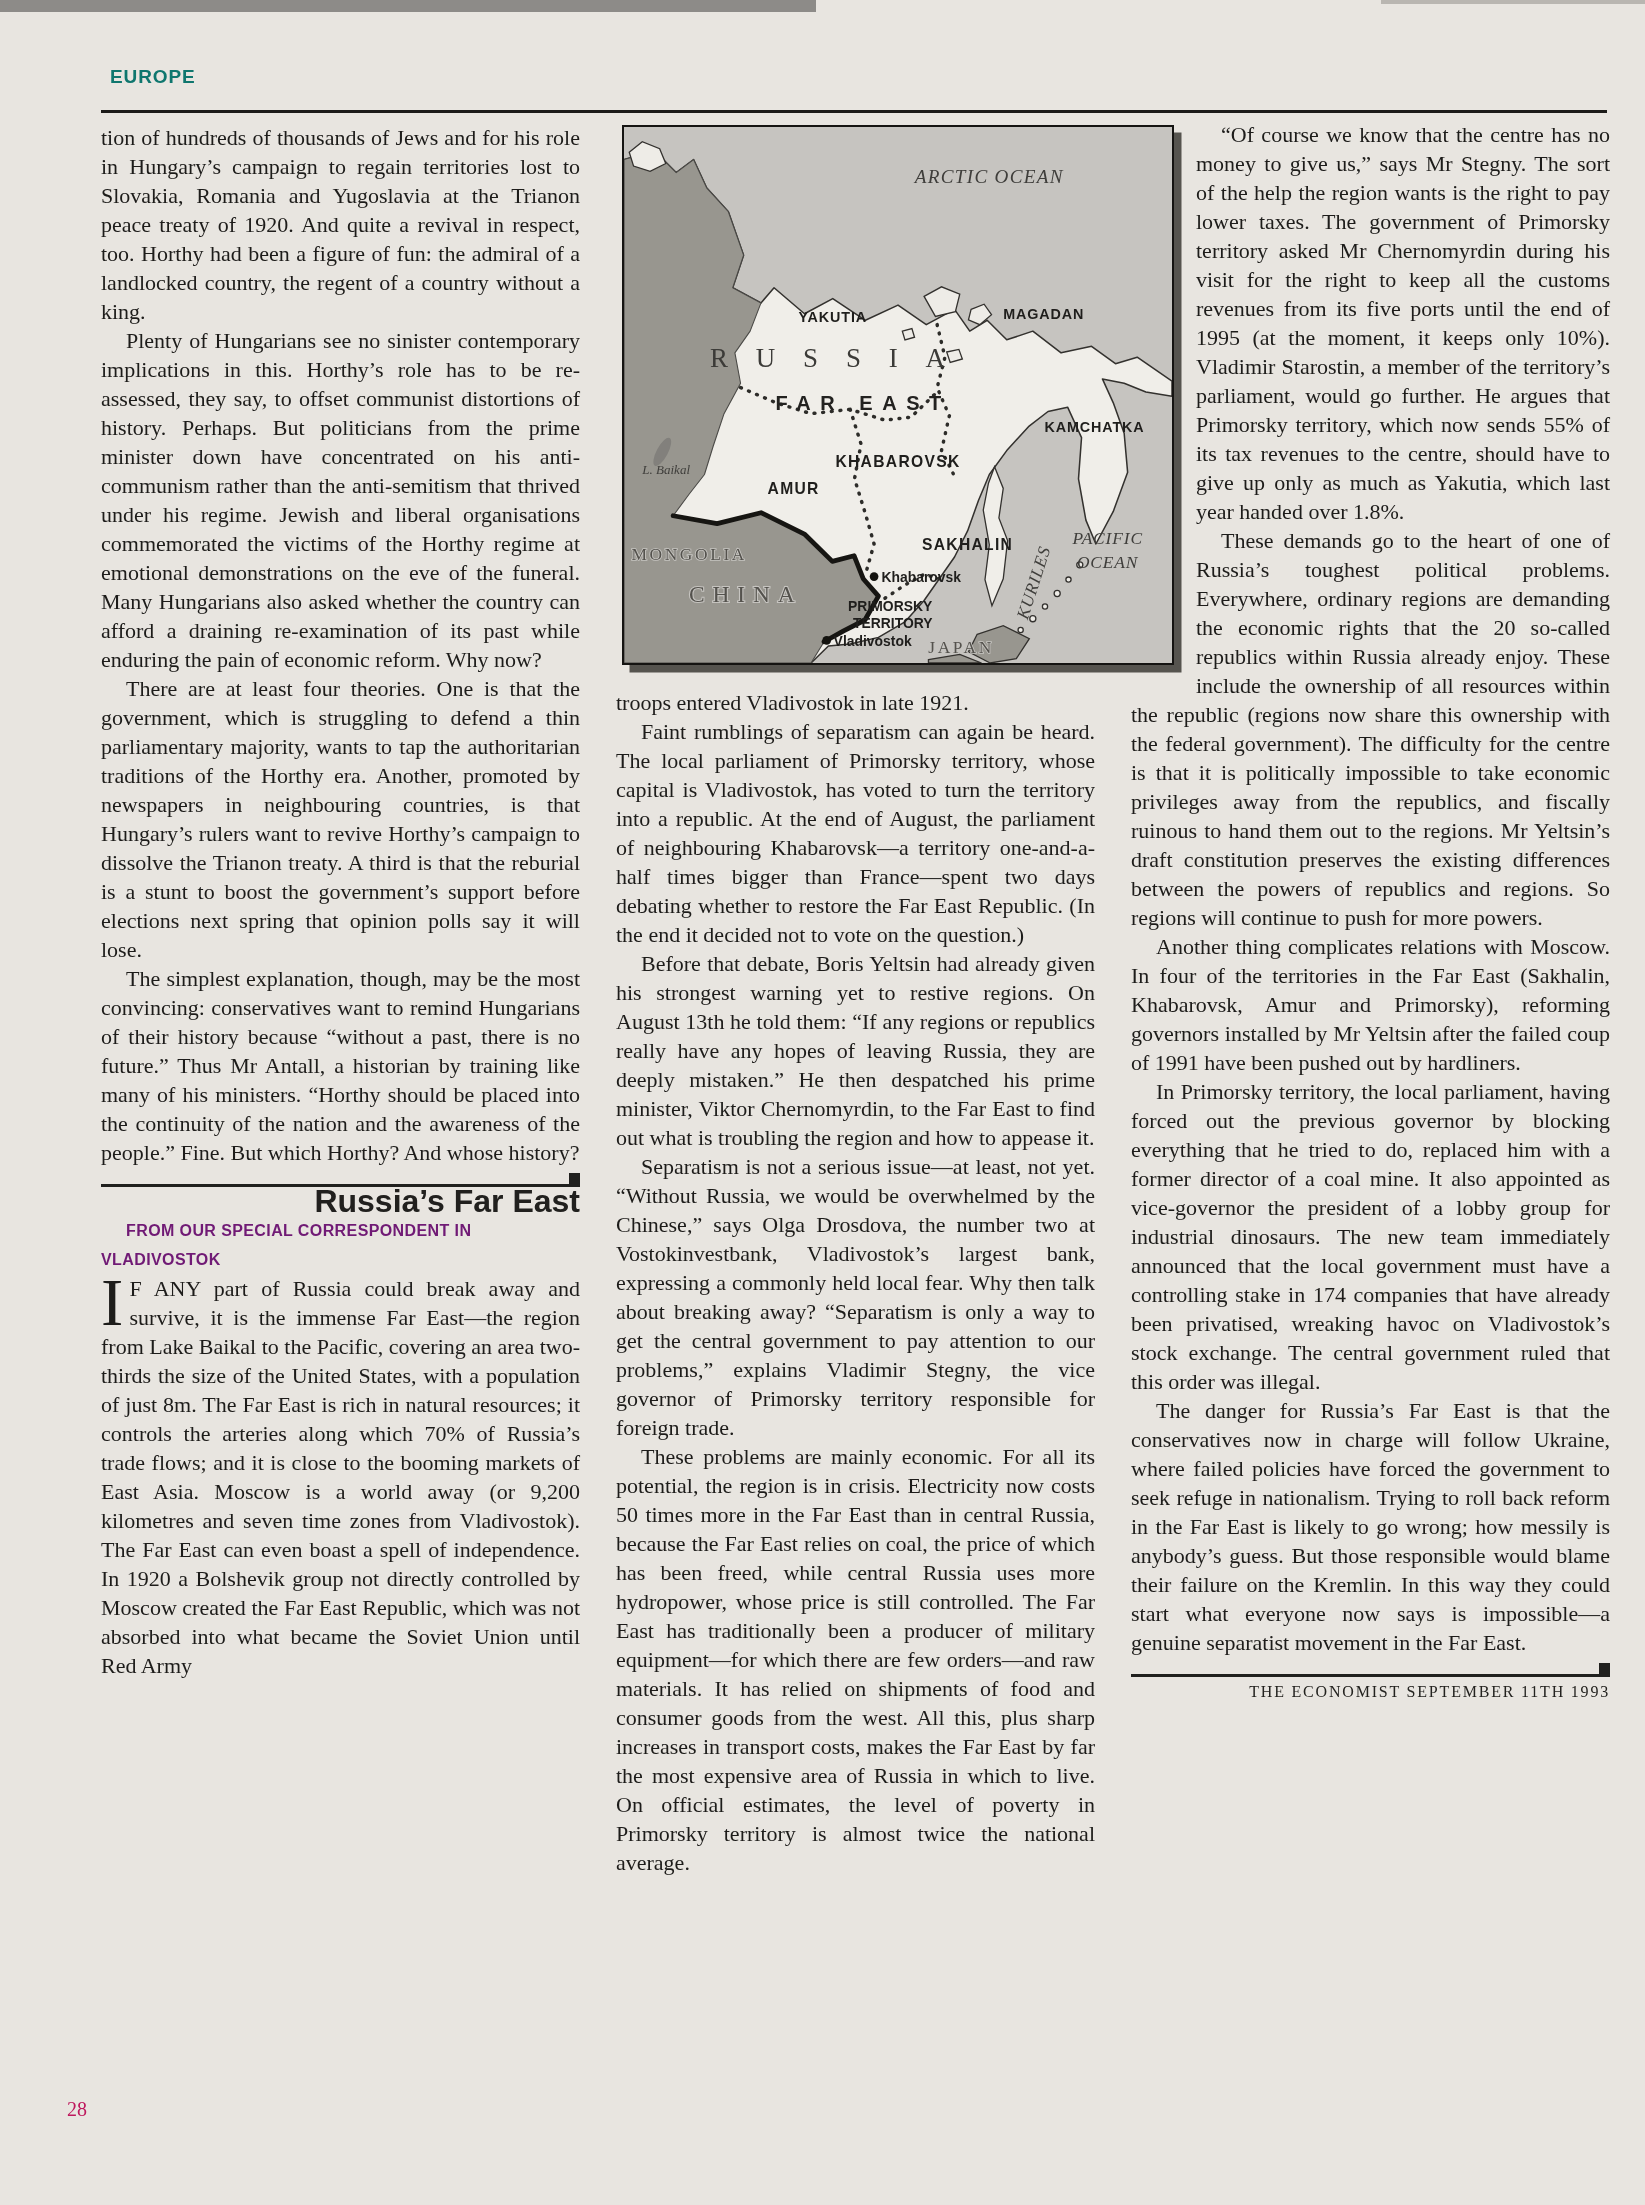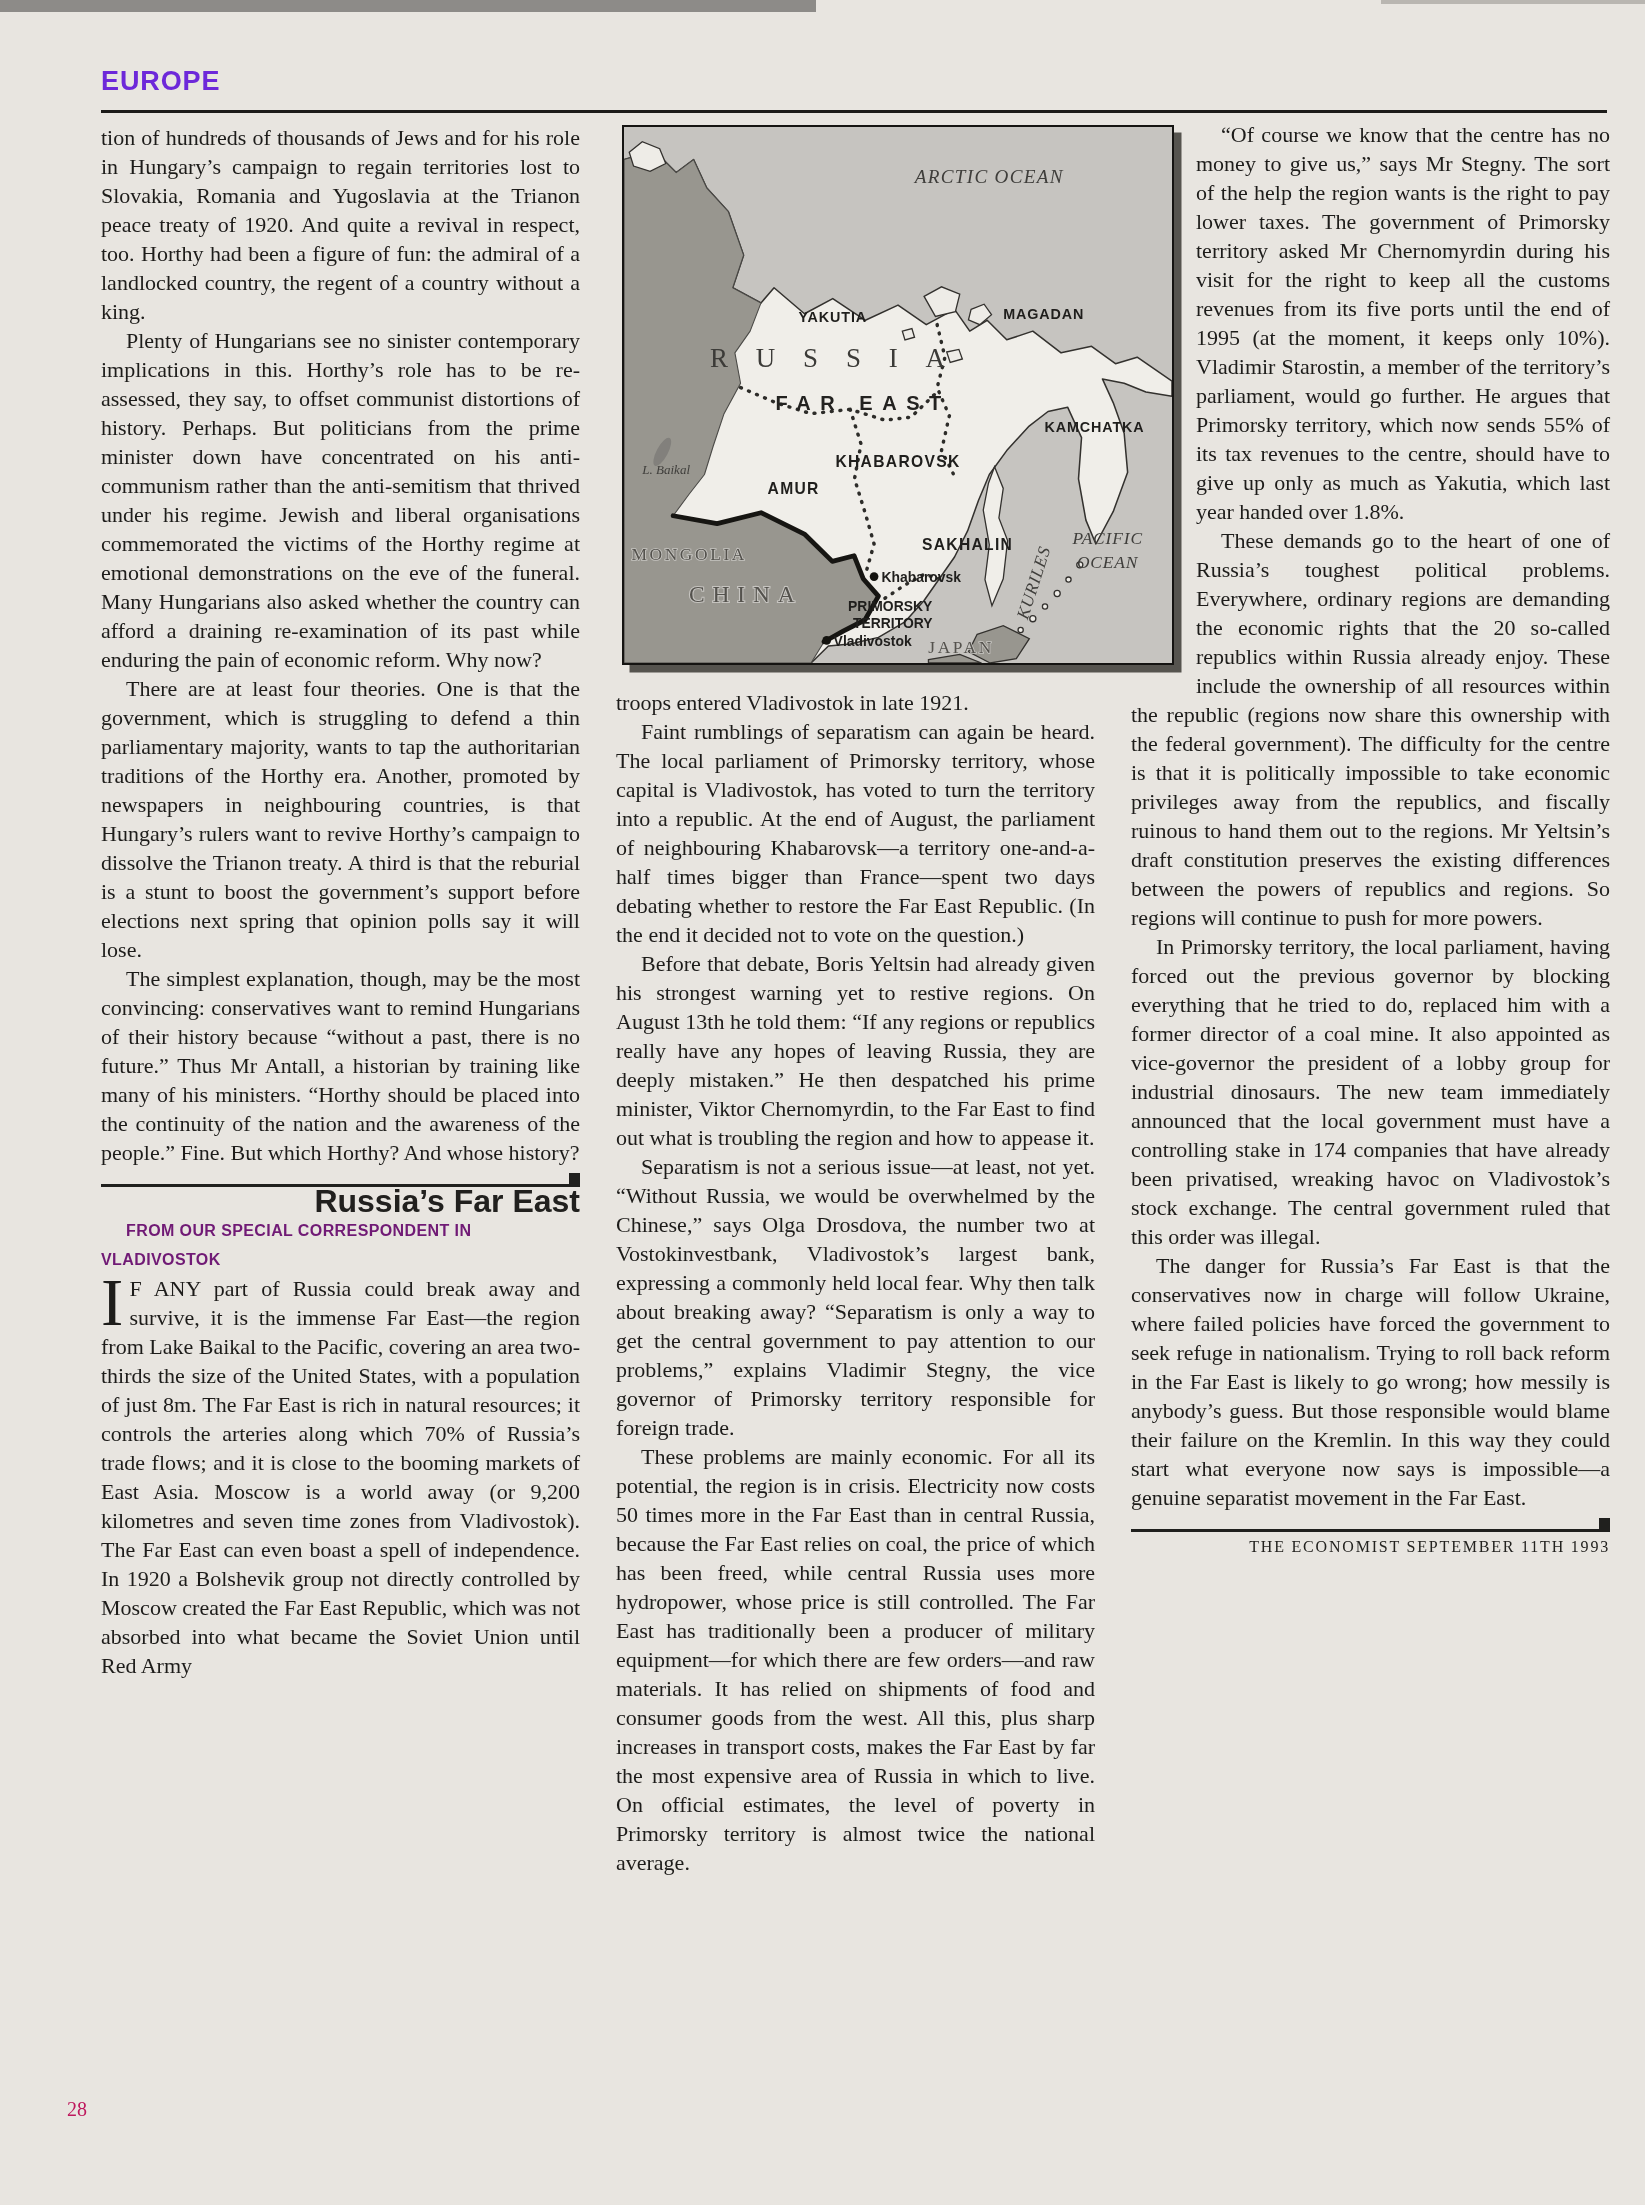--- a/index.html
+++ b/index.html
@@ -6,23 +6,23 @@
   body{
     width:1646px;height:2205px;position:relative;overflow:hidden;
     background:#e8e5e0;
     font-family:"Liberation Serif",serif;
     color:#1d1c1a;
   }
   .scan-edge{position:absolute;left:0;top:0;width:816px;height:11.5px;background:#8d8b88;}
   .scan-edge2{position:absolute;right:0;top:0;width:265px;height:4.4px;background:#b9b6b1;}
 
   .section-header{
-    position:absolute;left:101px;top:66px;
+    position:absolute;left:110px;top:66px;
     font-family:"Liberation Sans",sans-serif;font-weight:bold;
-    font-size:27px;letter-spacing:0.9px;color:#6d28d9;
+    font-size:19px;letter-spacing:0.9px;color:#0f766e;
   }
   .header-rule{position:absolute;left:101px;top:110px;width:1506px;height:3.1px;background:#1c1b19;}
 
   .col{
     position:absolute;width:479px;
     font-size:22px;line-height:29px;text-align:justify;
   }
   #col1{left:101px;top:123px;}
   #col2{left:616px;top:688px;}
   #col3{left:1131px;top:120px;}
@@ -185,20 +185,21 @@
   <p>Faint rumblings of separatism can again be heard. The local parliament of Primorsky territory, whose capital is Vladivostok, has voted to turn the territory into a republic. At the end of August, the parliament of neighbouring Khabarovsk—a territory one-and-a-half times bigger than France—spent two days debating whether to restore the Far East Republic. (In the end it decided not to vote on the question.)</p>
   <p>Before that debate, Boris Yeltsin had already given his strongest warning yet to restive regions. On August 13th he told them: “If any regions or republics really have any hopes of leaving Russia, they are deeply mistaken.” He then despatched his prime minister, Viktor Chernomyrdin, to the Far East to find out what is troubling the region and how to appease it.</p>
   <p>Separatism is not a serious issue—at least, not yet. “Without Russia, we would be overwhelmed by the Chinese,” says Olga Drosdova, the number two at Vostokinvestbank, Vladivostok’s largest bank, expressing a commonly held local fear. Why then talk about breaking away? “Separatism is only a way to get the central government to pay attention to our problems,” explains Vladimir Stegny, the vice governor of Primorsky territory responsible for foreign trade.</p>
   <p>These problems are mainly economic. For all its potential, the region is in crisis. Electricity now costs 50 times more in the Far East than in central Russia, because the Far East relies on coal, the price of which has been freed, while central Russia uses more hydropower, whose price is still controlled. The Far East has traditionally been a producer of military equipment—for which there are few orders—and raw materials. It has relied on shipments of food and consumer goods from the west. All this, plus sharp increases in transport costs, makes the Far East by far the most expensive area of Russia in which to live. On official estimates, the level of poverty in Primorsky territory is almost twice the national average.</p>
 </div>
 
 <div class="col" id="col3">
   <div class="map-spacer"></div>
   <p>“Of course we know that the centre has no money to give us,” says Mr Stegny. The sort of the help the region wants is the right to pay lower taxes. The government of Primorsky territory asked Mr Chernomyrdin during his visit for the right to keep all the customs revenues from its five ports until the end of 1995 (at the moment, it keeps only 10%). Vladimir Starostin, a member of the territory’s parliament, would go further. He argues that Primorsky territory, which now sends 55% of its tax revenues to the centre, should have to give up only as much as Yakutia, which last year handed over 1.8%.</p>
   <p>These demands go to the heart of one of Russia’s toughest political problems. Everywhere, ordinary regions are demanding the economic rights that the 20 so-called republics within Russia already enjoy. These include the ownership of all resources within the republic (regions now share this ownership with the federal government). The difficulty for the centre is that it is politically impossible to take economic privileges away from the republics, and fiscally ruinous to hand them out to the regions. Mr Yeltsin’s draft constitution preserves the existing differences between the powers of republics and regions. So regions will continue to push for more powers.</p>
+  <p>Another thing complicates relations with Moscow. In four of the territories in the Far East (Sakhalin, Khabarovsk, Amur and Primorsky), reforming governors installed by Mr Yeltsin after the failed coup of 1991 have been pushed out by hardliners.</p>
   <p>In Primorsky territory, the local parliament, having forced out the previous governor by blocking everything that he tried to do, replaced him with a former director of a coal mine. It also appointed as vice-governor the president of a lobby group for industrial dinosaurs. The new team immediately announced that the local government must have a controlling stake in 174 companies that have already been privatised, wreaking havoc on Vladivostok’s stock exchange. The central government ruled that this order was illegal.</p>
   <p>The danger for Russia’s Far East is that the conservatives now in charge will follow Ukraine, where failed policies have forced the government to seek refuge in nationalism. Trying to roll back reform in the Far East is likely to go wrong; how messily is anybody’s guess. But those responsible would blame their failure on the Kremlin. In this way they could start what everyone now says is impossible—a genuine separatist movement in the Far East.</p>
 
   <div class="article-end">
       <span class="sq"></span>
     </div>
 
   <p class="footer-line">THE ECONOMIST SEPTEMBER 11TH 1993</p>
 </div>
 

